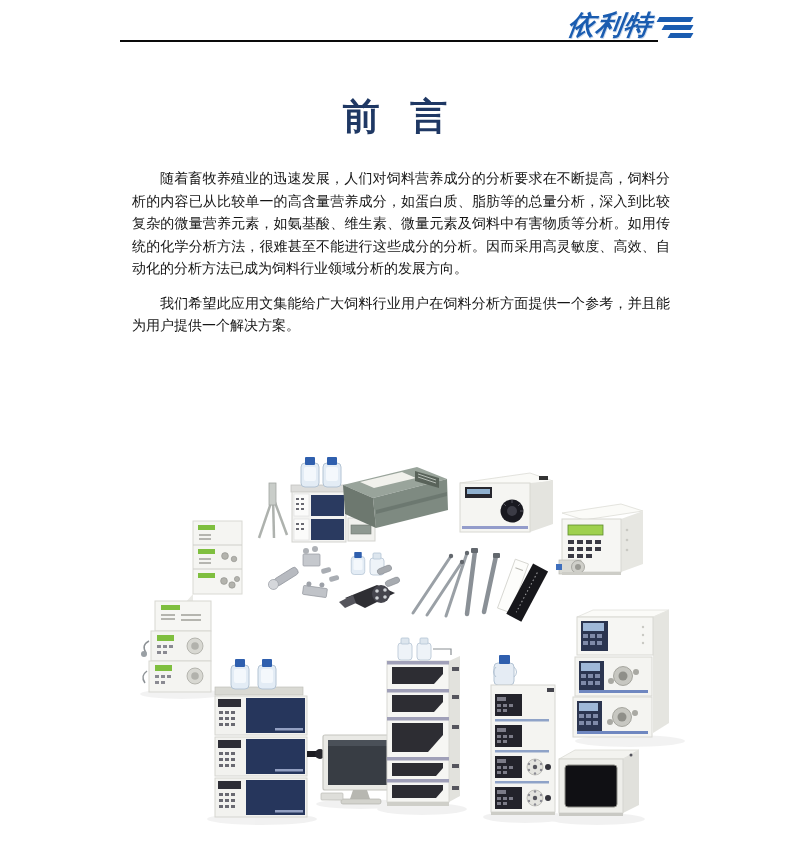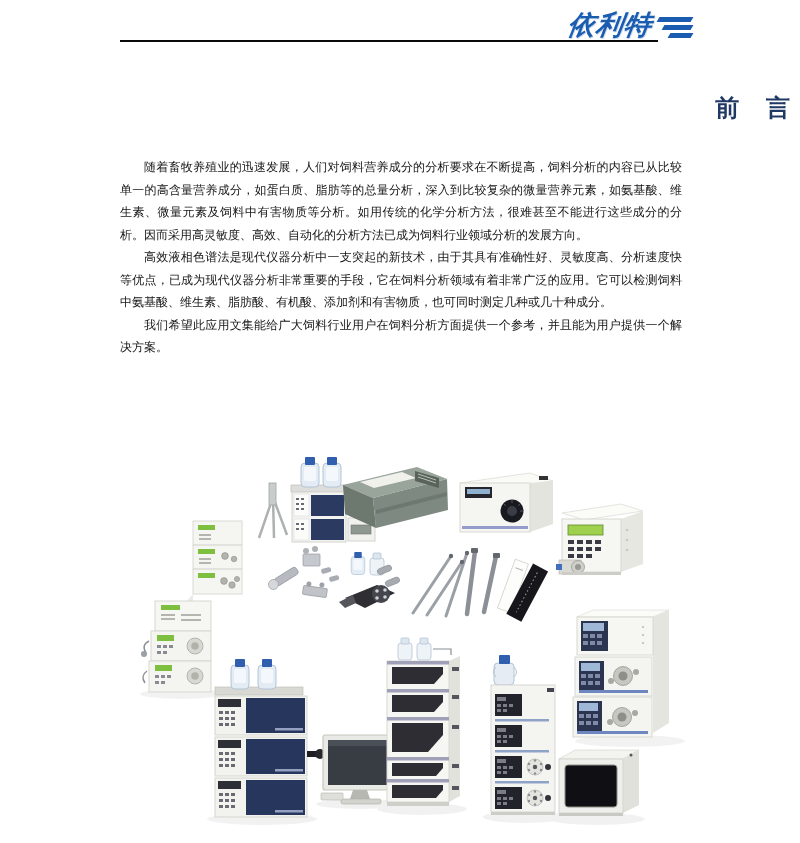--- a/index.html
+++ b/index.html
@@ -15,27 +15,27 @@
     font-weight:800;font-style:italic;font-size:27px;line-height:30px;
     color:#1a5cb0;transform:skewX(-8deg);letter-spacing:1px;
     text-shadow:1px 1px 0 rgba(26,92,176,.25);
   }
   .logo-stripes{display:flex;flex-direction:column;align-items:flex-end;gap:3px;margin-top:4px;}
   .logo-stripes i{display:block;height:5px;background:#1a5cb0;transform:skewX(-30deg);}
   .logo-stripes i:nth-child(1){width:34px;}
   .logo-stripes i:nth-child(2){width:29px;}
   .logo-stripes i:nth-child(3){width:23px;}
   .doc-title{
-    position:absolute;left:0;top:92px;width:100%;text-align:right;
+    position:absolute;left:0;top:92px;width:100%;text-align:center;
     font-family:"Liberation Sans","DejaVu Sans",sans-serif;
-    font-size:24px;font-weight:bold;color:#1f3864;letter-spacing:10px;
+    font-size:37px;font-weight:bold;color:#1f3864;letter-spacing:10px;
   }
   .body-text{position:absolute;left:120px;top:156px;width:562px;}
   .body-text p{
-    margin:0;text-indent:2em;font-size:12px;line-height:22.5px;
+    margin:12px;text-indent:2em;font-size:14px;line-height:22.5px;
     text-align:justify;color:#151515;
   }
   .collage{position:absolute;left:115px;top:435px;width:575px;height:400px;}
   .collage svg{display:block;width:100%;height:100%;}
 </style>
 </head>
 <body>
 
 <div class="page">
 
@@ -47,21 +47,20 @@
         <i></i>
         <i></i>
         <i></i>
       </span>
   </div>
 
   <div class="doc-title">前 言</div>
 
   <div class="body-text">
     <p>随着畜牧养殖业的迅速发展，人们对饲料营养成分的分析要求在不断提高，饲料分析的内容已从比较单一的高含量营养成分，如蛋白质、脂肪等的总量分析，深入到比较复杂的微量营养元素，如氨基酸、维生素、微量元素及饲料中有害物质等分析。如用传统的化学分析方法，很难甚至不能进行这些成分的分析。因而采用高灵敏度、高效、自动化的分析方法已成为饲料行业领域分析的发展方向。</p>
-    <p>高效液相色谱法是现代仪器分析中一支突起的新技术，由于其具有准确性好、灵敏度高、分析速度快等优点，已成为现代仪器分析非常重要的手段，它在饲料分析领域有着非常广泛的应用。它可以检测饲料中氨基酸、维生素、脂肪酸、有机酸、添加剂和有害物质，也可同时测定几种或几十种成分。</p>
     <p>我们希望此应用文集能给广大饲料行业用户在饲料分析方面提供一个参考，并且能为用户提供一个解决方案。</p>
   </div>
 
   <div class="collage">
     <svg viewBox="0 0 575 400" xmlns="http://www.w3.org/2000/svg">
       <defs>
         <g id="bottle-blue">
           <rect x="3" y="6" width="18" height="24" rx="4" fill="#e3ecf5" stroke="#b4c4d4" stroke-width="1"></rect>
           <rect x="7" y="0" width="10" height="8" rx="1" fill="#2f5fae"></rect>
           <rect x="6" y="10" width="12" height="14" rx="2" fill="#f4f8fc"></rect>

